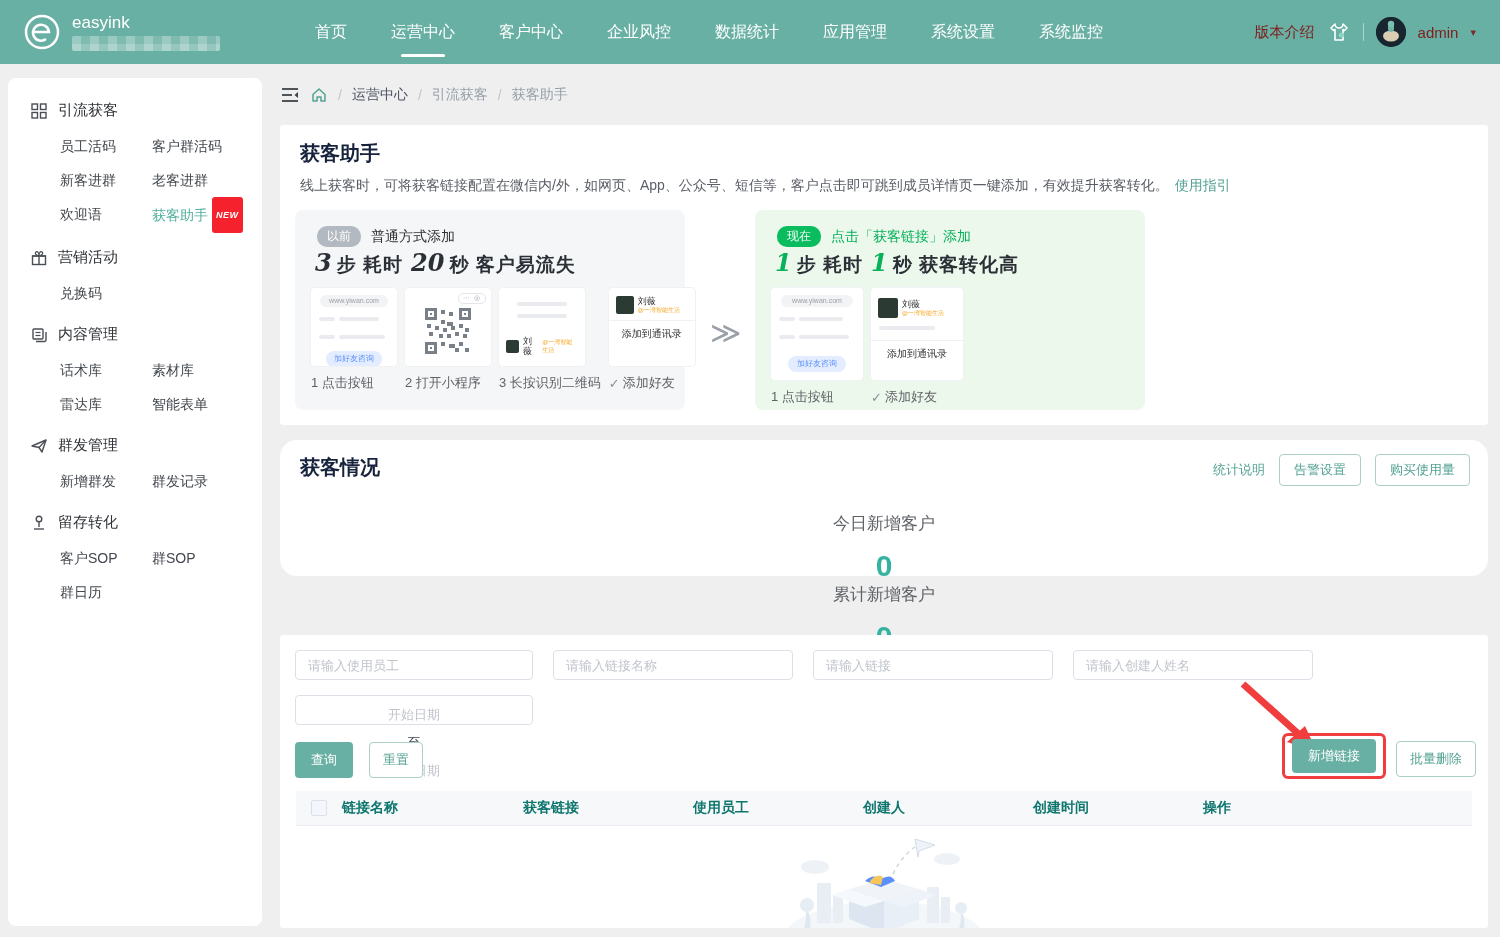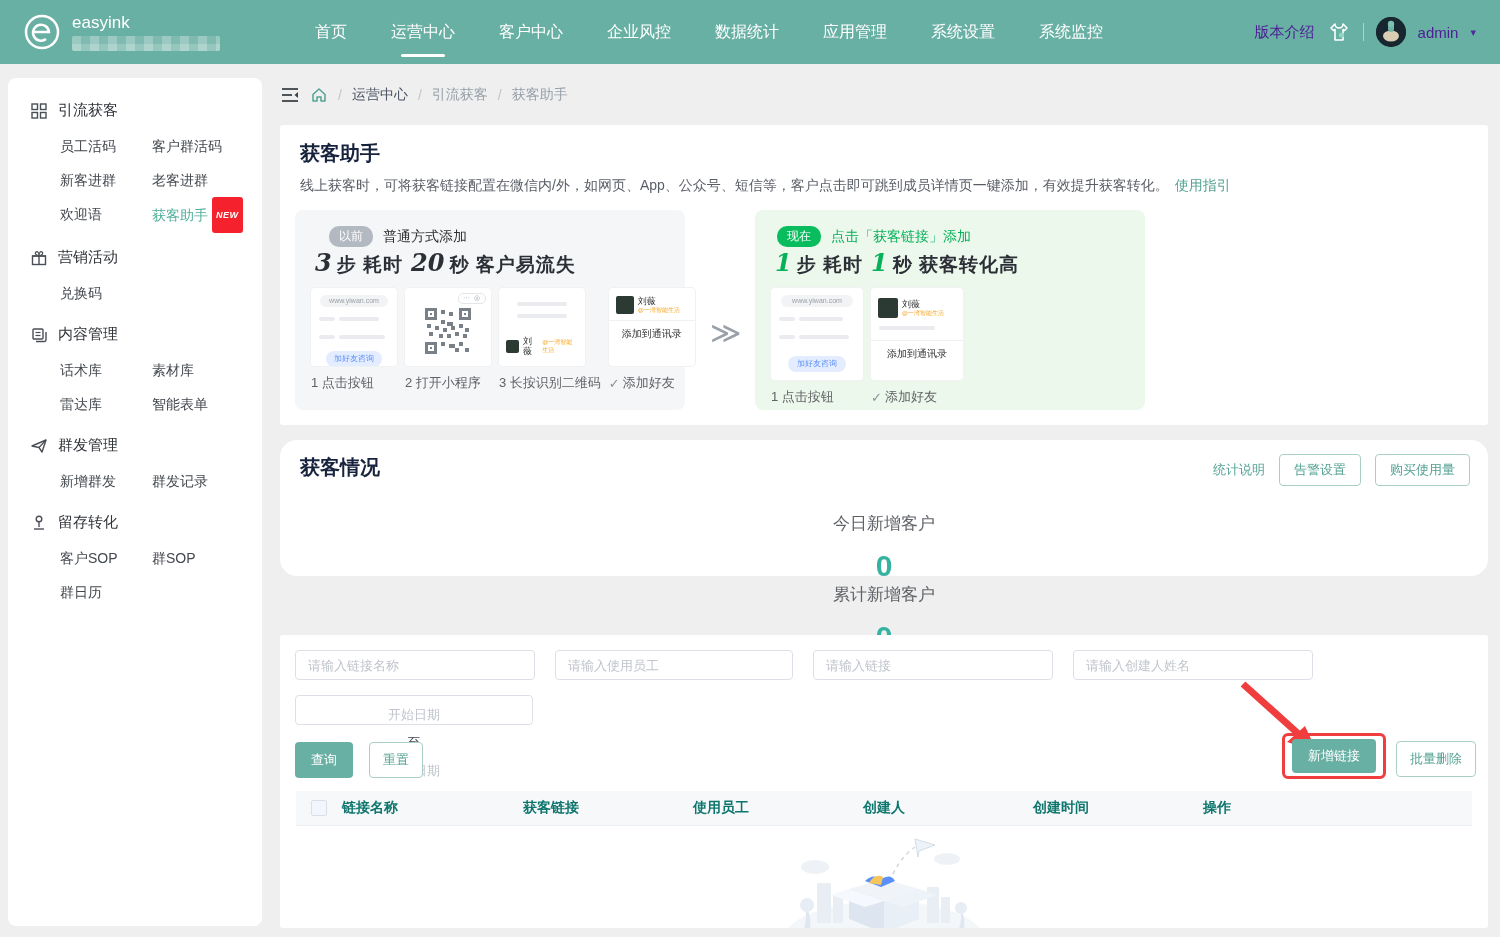--- a/index.html
+++ b/index.html
@@ -10,21 +10,21 @@
   .logo-wrap{display:flex;align-items:center;margin-left:22px;}
   .logo-circle{width:40px;height:40px;flex:0 0 40px;}
   .logo-text{margin-left:10px;color:#fff;}
   .logo-name{font-size:17px;line-height:18px;}
   .logo-redact{margin-top:4px;width:148px;height:15px;border-radius:2px;
     background-image:repeating-linear-gradient(90deg,rgba(255,255,255,.30) 0 9px,rgba(255,255,255,.10) 9px 18px),
                      repeating-linear-gradient(0deg,rgba(255,255,255,.22) 0 7px,rgba(255,255,255,.05) 7px 15px);}
   .nav-menu{display:flex;align-items:flex-end;margin-left:95px;gap:44px;height:64px;}
   .nav-item{color:#fff;font-size:16px;height:64px;line-height:64px;position:relative;cursor:pointer;white-space:nowrap;}
   .nav-item.active::after{content:"";position:absolute;left:50%;transform:translateX(-50%);bottom:7px;width:44px;height:3px;background:#fff;border-radius:2px;}
-  .nav-right{margin-left:auto;margin-right:24px;display:flex;align-items:center;gap:12px;color:#4c1d95;}
+  .nav-right{margin-left:auto;margin-right:24px;display:flex;align-items:center;gap:12px;color:#7f1d1d;}
   .version-link{font-size:15px;cursor:pointer;}
   .nav-divider{width:1px;height:18px;background:rgba(255,255,255,.45);}
   .avatar{width:30px;height:30px;border-radius:50%;overflow:hidden;background:#16222e;}
   .admin-name{font-size:15px;}
   .caret{font-size:11px;opacity:.9;}
   
   .sidebar{position:absolute;left:8px;top:78px;width:254px;height:848px;background:#fff;border-radius:8px;padding-top:14px;box-sizing:border-box;}
   .sgroup{margin-bottom:6px;}
   .sgroup-title{display:flex;align-items:center;gap:10px;padding:9px 0 9px 22px;font-size:15px;color:#2f3338;cursor:pointer;}
   .sgroup-title svg{flex:0 0 18px;}
@@ -44,21 +44,21 @@
   .panel-stats{left:280px;top:440px;width:1208px;height:136px;border-radius:17px;}
   .panel-list{left:280px;top:635px;width:1208px;height:293px;overflow:hidden;}
   .hero-title{position:absolute;left:20px;top:15px;font-size:20px;font-weight:bold;color:#17233d;}
   .hero-desc{position:absolute;left:20px;top:52px;font-size:14px;color:#5a5e66;}
   .hero-desc a{color:#53a292;text-decoration:none;margin-left:6px;cursor:pointer;}
   .cmp-card{position:absolute;top:85px;width:390px;height:200px;border-radius:8px;}
   .cmp-before{left:15px;background:#f5f6f8;}
   .cmp-after{left:475px;background:#ecf8ec;}
   .cmp-head{position:absolute;left:22px;top:16px;display:flex;align-items:center;gap:10px;}
   .pill{font-size:12px;color:#fff;border-radius:10px;padding:2px 10px;}
-  .pill-gray{background:#b3b9c1;margin-left:12px;}
+  .pill-gray{background:#b3b9c1;}
   .pill-green{background:#09bd5e;}
   .cmp-label{font-size:14px;color:#303133;}
   .cmp-label.green{color:#07b15a;}
   .cmp-headline{position:absolute;left:18px;top:38px;font-size:19px;font-weight:600;color:#2b2f36;display:flex;align-items:baseline;}
   .hnum{font-style:italic;font-size:24px;margin:0 5px 0 2px;font-family:"DejaVu Serif","Liberation Serif",serif;}
   .hnum.green{color:#07b15a;}
   .htxt{margin-right:6px;letter-spacing:1px;}
   .mini-row{position:absolute;left:16px;top:78px;display:flex;gap:8px;}
   .mini-col{display:flex;flex-direction:column;align-items:flex-start;}
   .mini-card{background:#fff;border-radius:4px;box-shadow:0 0 0 1px #f0f1f3;position:relative;overflow:hidden;}
@@ -434,22 +434,22 @@
     </div>
     <div class="stat">
       <div class="stat-label">剩余使用量</div>
       <div class="stat-value red">50</div>
     </div>
   </div>
 </div>
 
 <div class="panel panel-list">
   <div class="inputs-row">
+    <input class="inputbox" style="width: 238px;" placeholder="请输入使用员工">
     <input class="inputbox" placeholder="请输入链接名称" style="">
-    <input class="inputbox" style="width: 238px;" placeholder="请输入使用员工">
     <input class="inputbox" placeholder="请输入链接" style="">
     <input class="inputbox" placeholder="请输入创建人姓名" style="">
   </div>
   <div class="daterange">
     <svg width="14" height="14" viewBox="0 0 14 14">
       <rect x="1" y="2.5" width="12" height="10.5" rx="1" fill="none" stroke="#c0c4cc" stroke-width="1.2"></rect>
       <line x1="1" y1="6" x2="13" y2="6" stroke="#c0c4cc" stroke-width="1.2"></line>
       <line x1="4.5" y1="1" x2="4.5" y2="4" stroke="#c0c4cc" stroke-width="1.2"></line>
       <line x1="9.5" y1="1" x2="9.5" y2="4" stroke="#c0c4cc" stroke-width="1.2"></line>
     </svg>

